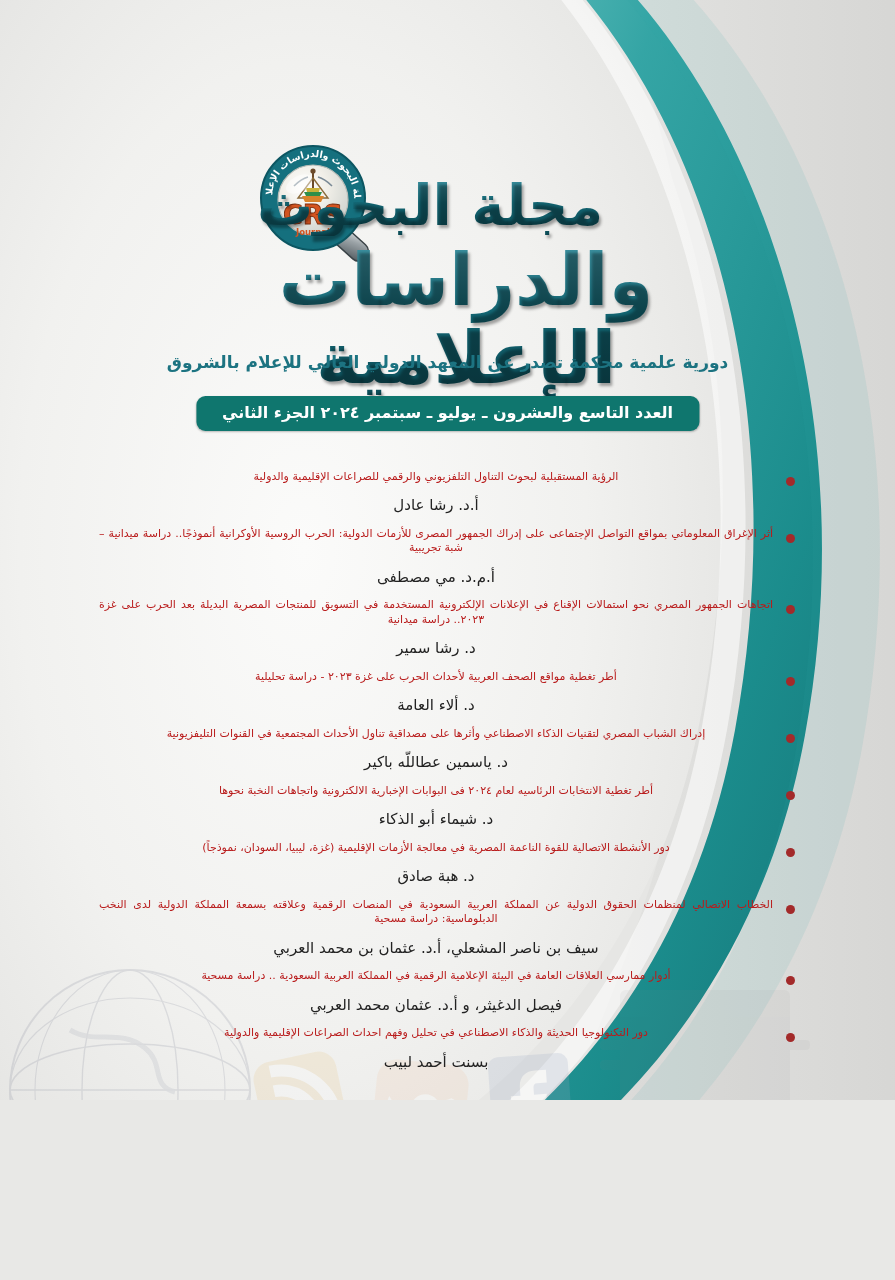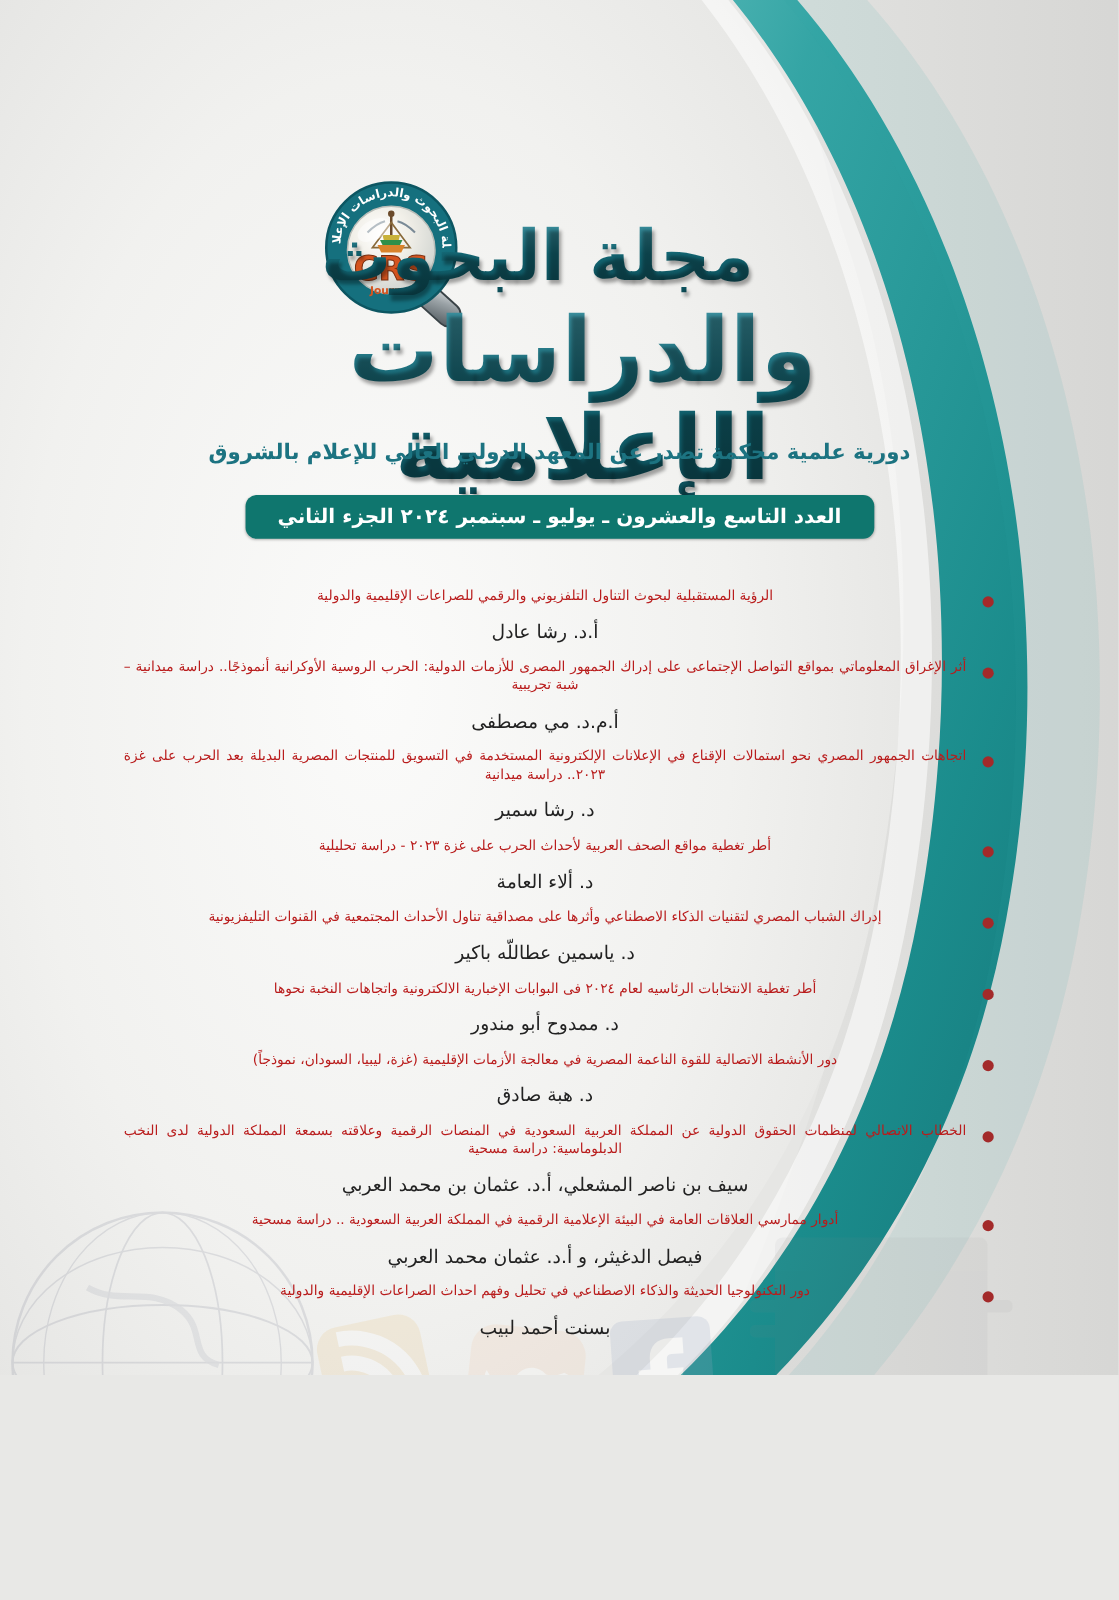--- a/index.html
+++ b/index.html
@@ -320,21 +320,21 @@
 
     <div class="article">
       <span class="bullet"></span>
       <p class="art-title">إدراك الشباب المصري لتقنيات الذكاء الاصطناعي وأثرها على مصداقية تناول الأحداث المجتمعية في القنوات التليفزيونية</p>
       <p class="art-author ctr">د. ياسمين عطاللّه باكير</p>
     </div>
 
     <div class="article">
       <span class="bullet"></span>
       <p class="art-title">أطر تغطية الانتخابات الرئاسيه لعام ٢٠٢٤ فى البوابات الإخبارية الالكترونية واتجاهات النخبة نحوها</p>
-      <p class="art-author ctr">د. ممدوح أبو مندور</p>
+      <p class="art-author ctr">د. شيماء أبو الذكاء</p>
     </div>
 
     <div class="article">
       <span class="bullet"></span>
       <p class="art-title">دور الأنشطة الاتصالية للقوة الناعمة المصرية في معالجة الأزمات الإقليمية (غزة، ليبيا، السودان، نموذجاً)</p>
       <p class="art-author ctr">د. هبة صادق</p>
     </div>
 
     <div class="article">
       <span class="bullet"></span>

